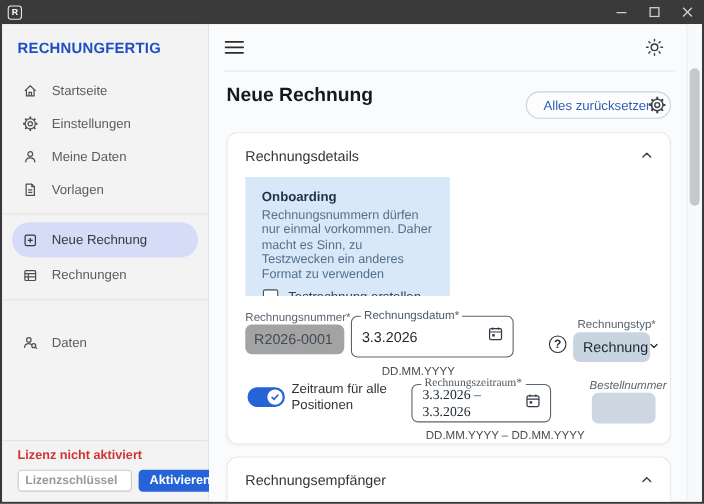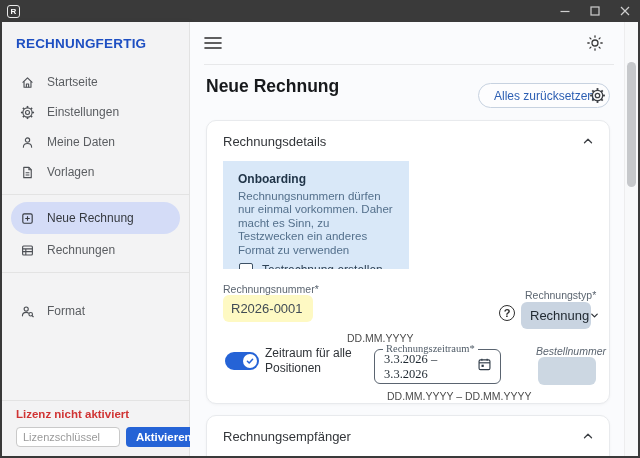--- a/index.html
+++ b/index.html
@@ -18,21 +18,21 @@
   .sidebar { position:relative; width:188px; height:434px; background:#f3f3f4; border-right:1px solid #e2e2e2; box-shadow:2px 0 5px rgba(0,0,0,0.05); flex:none;padding-left:39px; }
   .logo { position:absolute; left:14px; top:14px; font-size:13.5px; font-weight:bold; color:#1e4fc2; letter-spacing:0.2px; }
   .nav { position:absolute; left:0; top:45px; width:100%; }
   .nav-item { height:30px; display:flex; align-items:center; gap:12px; padding-left:17px; font-size:12px; color:#5a5d61; cursor:pointer;text-align:right; }
   .nav-item .ic { width:16px; height:16px; display:flex; align-items:center; justify-content:center; }
   .nav-item.selected { background:#d4dcf7; border-radius:17px; margin:1px 9px; height:32px; padding-left:8px; color:#35393f; }
   .sb-divider { height:1px; background:#e3e3e3; margin:7px 0; }
   .license { position:absolute; left:0; bottom:0; width:100%; border-top:1px solid #e3e3e3; padding:7px 12px 9px 14px; }
   .license-status { color:#d03434; font-size:11.5px; font-weight:bold; margin-bottom:7px; }
   .license-row { display:flex; gap:6px; }
-  .license-input { width:104px; height:20px; border:1px solid #c9c9c9; border-radius:4px; background:#fff; font-size:11px; padding:0 6px; color:#333; font-family:"Liberation Sans",sans-serif; }
+  .license-input { width:104px; height:20px; border:1px solid #c9c9c9; border-radius:4px; background:#fff; font-size:11px; padding:0 6px; color:#333; font-family:"Liberation Sans",sans-serif;font-weight:bold; }
   .license-input::placeholder { color:#9a9a9a; }
   .activate-btn { height:20px; padding:0 10px; background:#2563d6; color:#fff; border:none; border-radius:4px; font-size:11.5px; font-weight:bold; cursor:pointer; font-family:"Liberation Sans",sans-serif; }
 
   
   .main { position:relative; flex:1; height:434px; background:#fafbfd; overflow:hidden; }
   .hamburger { position:absolute; left:14px; top:13px; width:18px; height:16px; cursor:pointer; }
   .theme-toggle { position:absolute; right:34px; top:12px; width:18px; height:18px; cursor:pointer; }
   .top-divider { position:absolute; left:14px; right:24px; top:42px; height:1px; background:#e7e8ea; }
   .page-title { position:absolute; left:16px; top:54px; font-size:17.5px; font-weight:bold; color:#17191c; }
   .reset-btn { position:absolute; left:288px; top:61px; height:25px; padding:0 15px; border:1px solid #c7d2e0; border-radius:14px; background:#fdfdfe; color:#2d5fb3; font-size:12px; cursor:pointer; font-family:"Liberation Sans",sans-serif; }
@@ -46,21 +46,21 @@
   .card-chevron { position:absolute; right:14px; top:13px; width:14px; height:14px; }
 
   .onboarding { position:absolute; left:16px; top:40px; width:186px; height:108px; background:#d9e8f8; padding:11px 12px 0 15px; overflow:hidden; }
   .ob-title { font-size:12px; font-weight:bold; color:#1f3347; margin-bottom:4px; }
   .ob-body { font-size:11.5px; line-height:13.4px; color:#54708c; margin-bottom:6px; }
   .ob-check-row { display:flex; align-items:center; gap:9px; margin-left:1px; }
   .checkbox { width:14px; height:14px; border:1.5px solid #3c5064; border-radius:2px; background:#fdfdfd; cursor:pointer; flex:none; }
   .ob-check-label { font-size:12px; color:#2f4356; }
 
   .field-label { position:absolute; font-size:10.5px; color:#5b6570; }
-  .gray-input { position:absolute; background:#fef9c3; border-radius:6px; font-size:13px; color:#414b55; display:flex; align-items:center; padding-left:8px; cursor:text; }
+  .gray-input { position:absolute; background:#a3a3a3; border-radius:6px; font-size:13px; color:#414b55; display:flex; align-items:center; padding-left:8px; cursor:text; }
   .outlined { position:absolute; border:1px solid #5a6470; border-radius:6px; background:#fff; }
   .outlined .legend { position:absolute; top:-7px; left:8px; background:#fff; padding:0 3px; font-size:10.5px; color:#4e5a66; white-space:nowrap; }
   .outlined .val-row { position:absolute; left:9px; right:8px; top:0; bottom:0; display:flex; align-items:center; }
   .outlined .val { font-size:13px; color:#1d2730; flex:1; }
   .hint { position:absolute; font-size:10.5px; color:#4c4c4c; }
   .qmark { position:absolute; width:16px; height:16px; border:1.3px solid #2f2f2f; border-radius:50%; font-size:11px; font-weight:bold; color:#2f2f2f; display:flex; align-items:center; justify-content:center; cursor:pointer; }
   .select { position:absolute; background:#c9d4e1; border-radius:6px; display:flex; align-items:center; padding:0 6px 0 9px; cursor:pointer; }
   .select .val { font-size:13px; color:#222b33; flex:1; }
 
   .toggle { position:absolute; width:34px; height:18px; background:#2563d6; border-radius:9px; cursor:pointer; }
@@ -175,21 +175,21 @@
 
       <div class="nav-item">
         <span class="ic">
           <svg width="15" height="15" viewBox="0 0 16 16" fill="none" stroke="#4c4f54" stroke-width="1.2" stroke-linecap="round">
               <circle cx="6.6" cy="5.4" r="2.2"></circle>
               <path d="M2.6 12.6 c0-2.4 1.8-3.7 4-3.7 c1 0 1.9 0.3 2.6 0.8"></path>
               <circle cx="11.4" cy="10.9" r="1.9"></circle>
               <line x1="12.8" y1="12.3" x2="14.1" y2="13.6"></line>
             </svg>
         </span>
-        <span>Format</span>
+        <span>Daten</span>
       </div>
     </div>
 
     <div class="license">
       <div class="license-status">Lizenz nicht aktiviert</div>
       <div class="license-row">
         <input class="license-input" type="text" placeholder="Lizenzschlüssel" style="">
         <button class="activate-btn">Aktivieren</button>
       </div>
     </div>
@@ -252,20 +252,35 @@
         <div class="ob-body">Rechnungsnummern dürfen nur einmal vorkommen. Daher macht es Sinn, zu Testzwecken ein anderes Format zu verwenden</div>
         <div class="ob-check-row">
           <div class="checkbox"></div>
           <div class="ob-check-label">Testrechnung erstellen</div>
         </div>
       </div>
 
       <div class="field-label" style="left:16px; top:162px;">Rechnungsnummer*</div>
       <div class="gray-input" style="left:16px; top:174px; width:90px; height:27px;">R2026-0001</div>
 
+      <div class="outlined" style="left:112px; top:166px; width:148px; height:38px;">
+        <div class="legend">Rechnungsdatum*</div>
+        <div class="val-row">
+          <div class="val">3.3.2026</div>
+          <span>
+            <svg width="15" height="15" viewBox="0 0 16 16" fill="none" stroke="#2e3a46" stroke-width="1.2">
+                <rect x="2.2" y="3" width="11.6" height="10.5" rx="1.5"></rect>
+                <line x1="2.2" y1="6.2" x2="13.8" y2="6.2"></line>
+                <line x1="5.2" y1="1.8" x2="5.2" y2="4"></line>
+                <line x1="10.8" y1="1.8" x2="10.8" y2="4"></line>
+                <rect x="4.8" y="8.2" width="2.4" height="2.4" fill="#2e3a46" stroke="none"></rect>
+              </svg>
+          </span>
+        </div>
+      </div>
       <div class="hint" style="left:140px; top:211px;text-align:center;">DD.MM.YYYY</div>
 
       <div class="qmark" style="left:292px; top:184px;">?</div>
 
       <div class="field-label" style="left:318px; top:168px;">Rechnungstyp*</div>
       <div class="select" style="left:314px; top:181px; width:70px; height:27px;">
         <div class="val">Rechnung</div>
         <span>
           <svg width="11" height="11" viewBox="0 0 16 16" fill="none" stroke="#2f3338" stroke-width="1.8" stroke-linecap="round" stroke-linejoin="round">
               <polyline points="4,6 8,10 12,6"></polyline>

